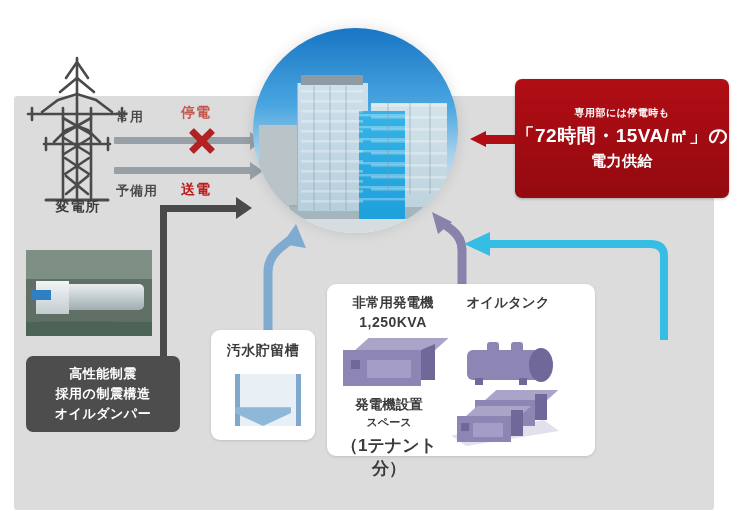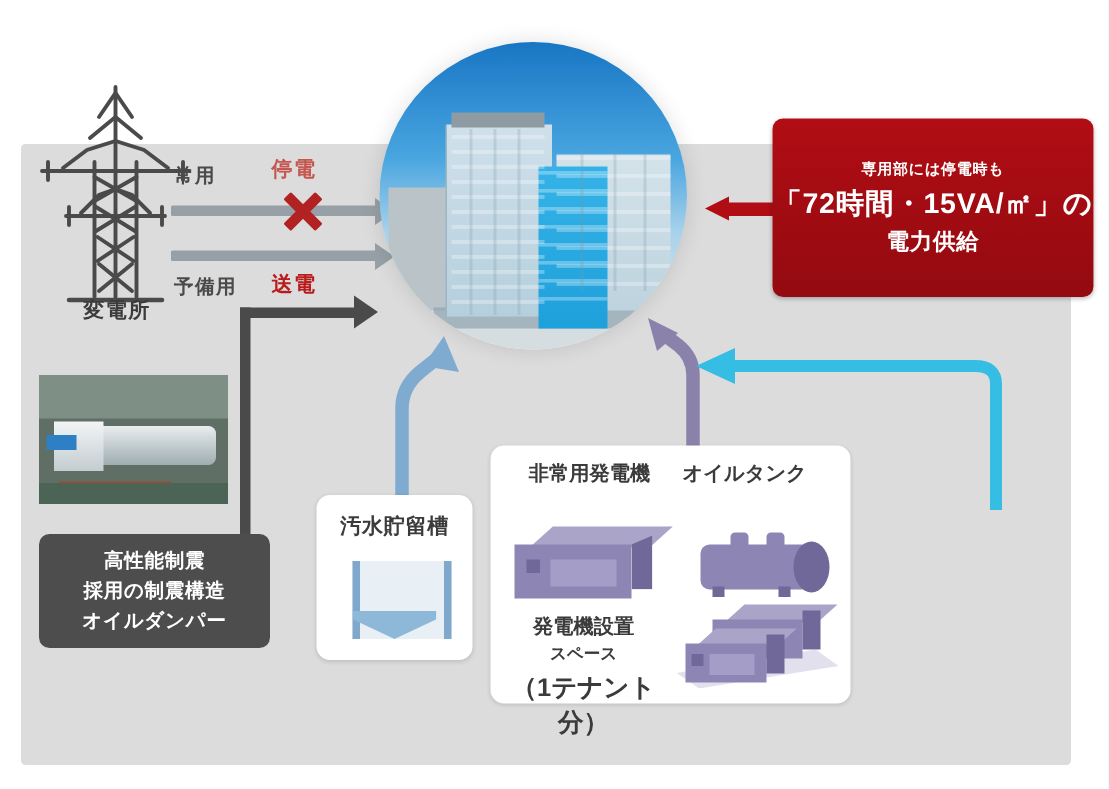--- a/index.html
+++ b/index.html
@@ -135,24 +135,24 @@
     position:absolute;left:0;top:0;width:100%;height:100%;
     border-left:5px solid #7fa8cc;border-right:5px solid #7fa8cc;
     background:#e8f0f6;
   }
   .tank-ico .water{
     position:absolute;left:0;bottom:0;width:100%;height:36%;
     background:#8db8d8;
     clip-path:polygon(0 0,100% 0,100% 30%,50% 100%,0 30%);
   }
 
-  .card-gen{left:327px;top:297px;width:240px;height:172px;}
+  .card-gen{left:327px;top:284px;width:240px;height:172px;padding-left:28px;}
   .gen-t1{position:absolute;left:8px;top:10px;width:116px;text-align:center;font-size:13.5px;color:#3b3b3b;font-weight:700;}
   .gen-t1b{position:absolute;left:8px;top:30px;width:116px;text-align:center;font-size:14px;color:#3b3b3b;font-weight:700;letter-spacing:.5px;}
-  .gen-t2{position:absolute;left:128px;top:10px;width:106px;text-align:left;font-size:13.5px;color:#3b3b3b;font-weight:700;}
+  .gen-t2{position:absolute;left:128px;top:10px;width:106px;text-align:center;font-size:13.5px;color:#3b3b3b;font-weight:700;}
   .gen-t3a{position:absolute;left:4px;top:112px;width:116px;text-align:center;font-size:13.5px;color:#3b3b3b;font-weight:700;}
   .gen-t3b{position:absolute;left:4px;top:131px;width:116px;text-align:center;font-size:11px;color:#3b3b3b;font-weight:700;}
   .gen-t3c{position:absolute;left:4px;top:150px;width:116px;text-align:center;font-size:17px;color:#3b3b3b;font-weight:700;}
 
   .iso-gen{position:absolute;left:16px;top:54px;width:92px;height:50px;}
   .iso-gen .top{position:absolute;left:10px;top:0;width:80px;height:14px;background:#a9a4c8;
     transform:skewX(-48deg);transform-origin:left bottom;}
   .iso-gen .front{position:absolute;left:0;top:12px;width:78px;height:36px;background:#8d86b4;}
   .iso-gen .side{position:absolute;left:78px;top:6px;width:14px;height:36px;background:#6f6899;
     clip-path:polygon(0 6px,100% 0,100% 100%,0 100%);}
@@ -330,20 +330,21 @@
   <div class="card card-sewage">
     <div class="card-title">汚水貯留槽</div>
     <div class="tank-ico">
       <div class="walls"></div>
       <div class="water"></div>
     </div>
   </div>
 
   <div class="card card-gen">
     <div class="gen-t1">非常用発電機</div>
+    <div class="gen-t1b">1,250KVA</div>
     <div class="gen-t2">オイルタンク</div>
 
     <div class="iso-gen">
       <div class="top"></div>
         <div class="front"></div>
         <div class="side"></div>
       <div class="panel"></div>
         <div class="knob"></div>
     </div>
 

